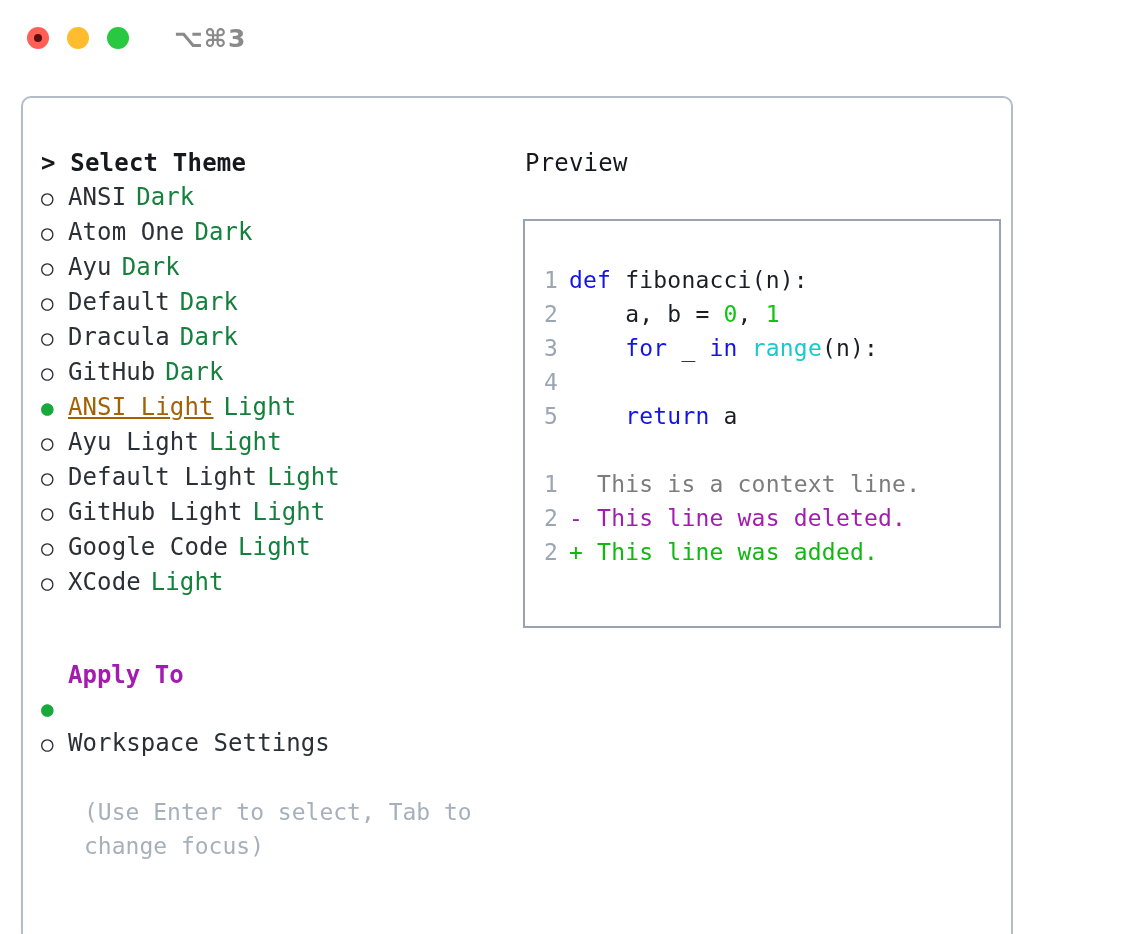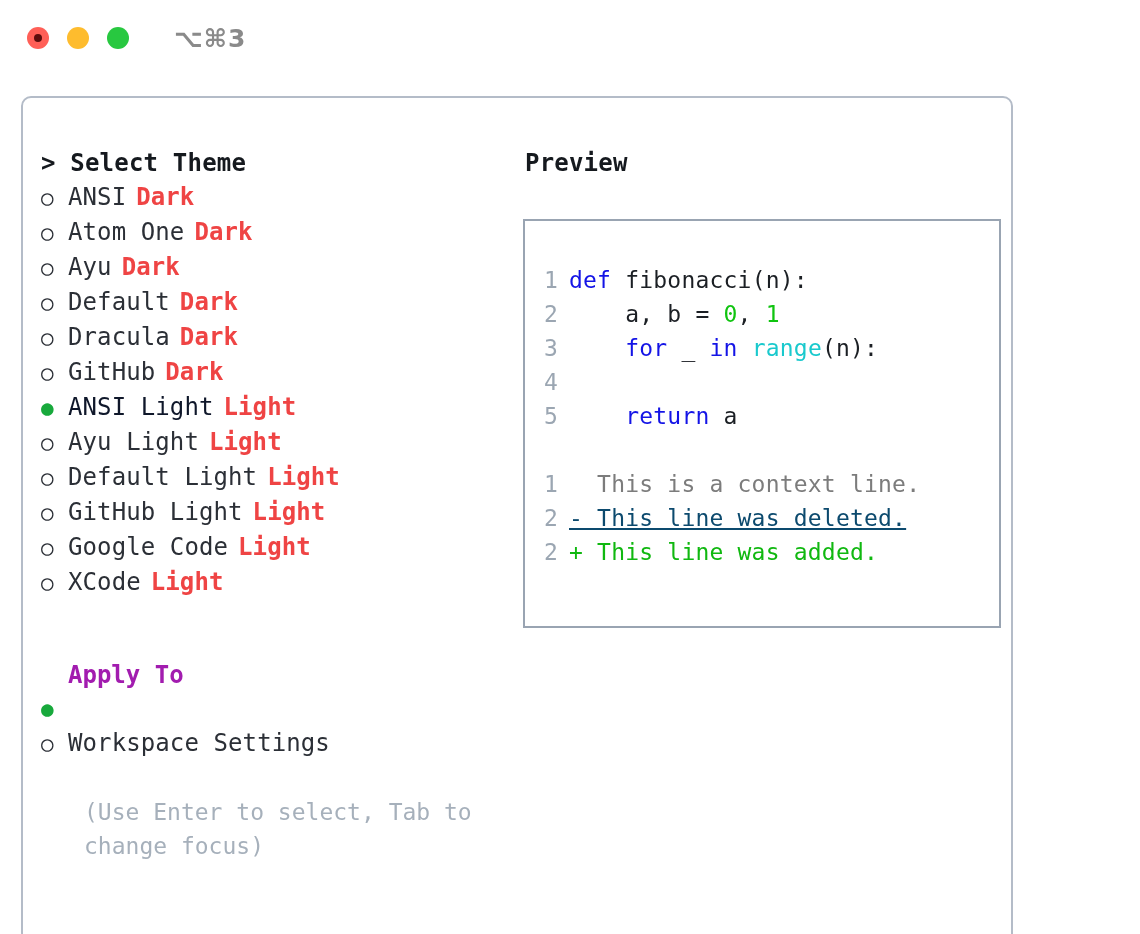--- a/index.html
+++ b/index.html
@@ -96,21 +96,21 @@
   .section-title {
     font-size: 24px;
     font-weight: 700;
     color: #15191e;
     line-height: 34px;
     white-space: pre;
     letter-spacing: 0.2px;
   }
   .preview-title {
     font-size: 24px;
-    font-weight: 700;
+    font-weight: 400;
     color: #15191e;
     line-height: 34px;
     letter-spacing: 0.2px;
     padding-left: 2px;
   }
 
   .opt-list { margin: 0; padding: 0; list-style: none; }
 
   .opt {
     display: flex;
@@ -121,26 +121,25 @@
     white-space: pre;
     letter-spacing: 0.1px;
   }
   .bullet {
     width: 27px;
     flex: 0 0 27px;
     font-size: 21px;
     color: #2b2f36;
   }
   .bullet.sel { color: #18a93c; }
-  .opt.selected .opt-label { color: #0f172a; }
+  .opt.selected .opt-label { color: #a16207; text-decoration: underline; }
   .opt-label { color: #2b2f36; }
   .opt-kind {
-    color: #ef4444;
+    color: #15803d;
     padding-left: 10px;
-    font-weight: bold;
   }
 
   .group-header {
     font-size: 24px;
     line-height: 34px;
     color: #a21caf;
     font-weight: 700;
     padding-left: 27px;
     white-space: pre;
     margin-top: 24px;
@@ -183,21 +182,21 @@
     padding-right: 11px;
     box-sizing: border-box;
   }
   .code-text { color: #1b1f24; }
   .blank-line { height: 34px; }
 
   .tok-kw   { color: #1414e6; }
   .tok-fn   { color: #19c9cd; }
   .tok-num  { color: #10c410; }
   .tok-ctx  { color: #7c7c7c; }
-  .tok-del  { color: #0c4a6e; text-decoration: underline; }
+  .tok-del  { color: #a21caf; }
   .tok-add  { color: #10b810; }
 </style>
 </head>
 <body>
 
 <div class="window">
 
   <div class="titlebar">
     <div class="dots">
       <span class="dot red"></span>

